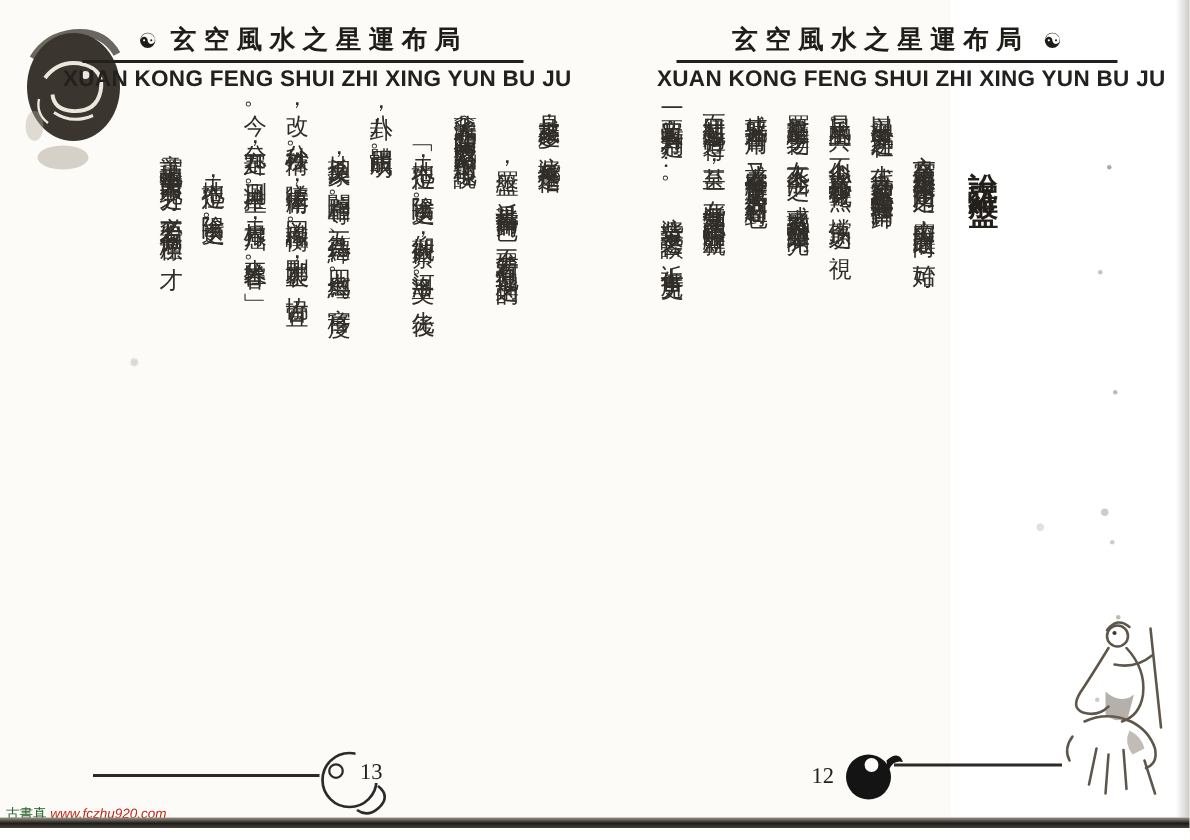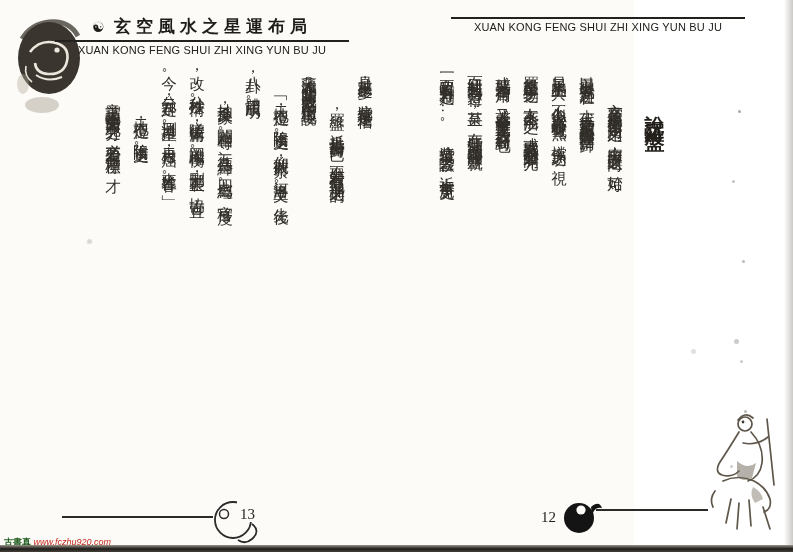--- a/index.html
+++ b/index.html
@@ -8,21 +8,21 @@
 
   .paper { position:absolute; left:0; top:0; width:634px; height:548px; background:#fcfbf7; }
 
   
   .page-header { position:absolute; top:15px; width:320px; text-align:center; color:#23211d; }
   .page-header.left { left:42px; }
   .page-header.right { left:438px; }
   .header-title { font-size:17px; font-weight:700; letter-spacing:5px; white-space:nowrap; color:#1f1d19; }
   .yy { font-family:"DejaVu Sans",sans-serif; font-size:14px; letter-spacing:0; }
   .header-rule { width:294px; height:2px; background:#23211e; margin:2px auto 0; }
-  .header-roman { margin-top:2px; font-family:"Liberation Sans","DejaVu Sans",sans-serif; font-size:11px; font-weight:400; letter-spacing:0.2px; white-space:nowrap; }
+  .header-roman { margin-top:2px; font-family:"Liberation Sans","DejaVu Sans",sans-serif; font-size:15px; font-weight:700; letter-spacing:0.2px; white-space:nowrap; }
 
   
   .vtext { position:absolute; top:64px; height:450px; writing-mode:vertical-rl; text-orientation:mixed;
            color:#312e29; }
   .left-cols  { left:92px;  width:282px; }
   .right-cols { left:424px; width:244px; }
   .col { font-size:15.5px; line-height:17px; letter-spacing:2px; margin-left:11px; white-space:nowrap; }
   .title-col { font-size:20px; line-height:26px; letter-spacing:9px; font-weight:700; color:#23201b;
                padding-top:34px; margin-left:18px; }
   .ind-a { padding-top:27px; }   
@@ -51,21 +51,21 @@
       background:rgba(90,85,75,.5);
       box-shadow:-6px 70px 0 rgba(90,85,75,.35), 4px 150px 0 rgba(90,85,75,.4),
                  -3px 230px 0 1px rgba(90,85,75,.3), 6px 300px 0 rgba(90,85,75,.4),
                  -8px 355px 0 rgba(90,85,75,.3), 2px 250px 0 rgba(90,85,75,.3),
                  -46px 240px 0 1px rgba(120,112,100,.22), -650px 130px 1px 1px rgba(120,112,100,.25);
   }
 
   
   .watermark { position:absolute; left:4px; top:536px; font-size:9px; font-family:"Liberation Sans",sans-serif;
                white-space:nowrap; }
-  .wm-prefix { color:#1f5c1f; font-weight:700; }
+  .wm-prefix { color:#1f5c1f; font-weight:400; }
   .wm-url { color:#c2281c;font-style:italic; }
 </style>
 </head>
 <body>
 
 <div class="paper">
 
   <div>
     <svg class="dragon" width="72" height="98" viewBox="0 0 72 98">
       <ellipse cx="37" cy="41" rx="31" ry="36" fill="#3a352e"></ellipse>
@@ -102,20 +102,21 @@
       <circle cx="22" cy="25" r="18" fill="none" stroke="#2b2b2b" stroke-width="1.8"></circle>
       <rect x="26" y="2" width="28" height="25" fill="#fcfbf7"></rect>
       <circle cx="13" cy="19" r="4.5" fill="none" stroke="#2b2b2b" stroke-width="1.5"></circle>
       <path d="M41 29 q9 7 0 15 q-7 6 -14 1" fill="none" stroke="#2b2b2b" stroke-width="1.8"></path>
       <text x="29" y="24" font-size="15" fill="#23211e">13</text>
     </svg>
   </div>
 
   <div>
     <div class="page-header right">
+      <div class="header-title"><span>玄空風水之星運布局</span> <span class="yy">☯</span></div>
       <div class="header-rule"></div>
       <div class="header-roman">XUAN KONG FENG SHUI ZHI XING YUN BU JU</div>
     </div>
 
     <div class="vtext right-cols">
       <div class="col title-col">說羅盤</div>
       <div class="col ind-a">玄空是依賴羅盤來作定向之用。由羅盤之取向，始可</div>
       <div class="col">以尋出理氣之所在。古代之玄空家認爲羅盤等同指南針，</div>
       <div class="col">是風水的工具。不似今人認爲羅盤有化煞、擋煞之功：視</div>
       <div class="col">羅盤是至聖之物，女人不能沾之；或者認爲羅盤必須開光</div>

